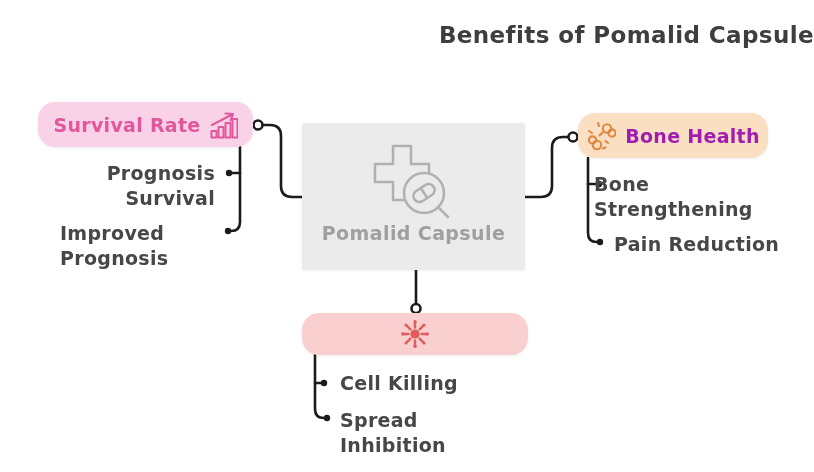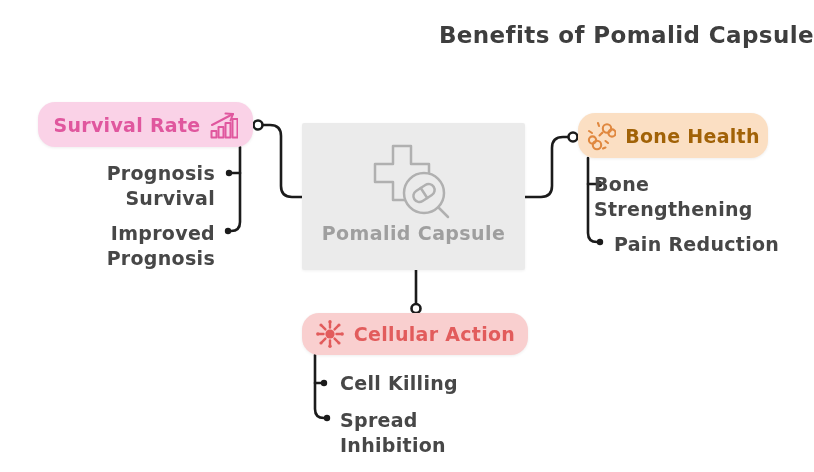--- a/index.html
+++ b/index.html
@@ -39,21 +39,21 @@
     letter-spacing: 0.3px;
     box-shadow: 0 1px 3px rgba(0,0,0,0.07);
     cursor: default;
   }
   .survival-box {
     left: 38px; top: 102px; width: 215px; height: 45px;
     background: #fad2e7; color: #e0579e; font-size: 19px;
   }
   .bone-box {
     left: 578px; top: 113px; width: 190px; height: 45px;
-    background: #fbdfc3; color: #a16207; font-size: 19px;
+    background: #fbdfc3; color: #a21caf; font-size: 19px;
   }
   .cellular-box {
     left: 302px; top: 313px; width: 226px; height: 42px;
     background: #f9cfcf; color: #e25c5c; font-size: 19px;
   }
   .center-node {
     position: absolute;
     left: 302px; top: 123px; width: 223px; height: 147px;
     background: #ebebeb;
     border-radius: 2px;
@@ -73,21 +73,21 @@
   .sub-item {
     position: absolute;
     font-size: 19px;
     font-weight: bold;
     line-height: 25px;
     letter-spacing: 0.3px;
     color: #474747;
     white-space: pre-line;
   }
   .item-increased  { left: 60px;  top: 161px; width: 155px; text-align: right; }
-  .item-improved   { left: 60px;  top: 221px; width: 155px; text-align: right; }
+  .item-improved   { left: 60px;  top: 221px; width: 155px; }
   .item-bone-str   { left: 594px; top: 172px; width: 170px; text-align: left; }
   .item-pain       { left: 614px; top: 232px; width: 180px; text-align: left; }
   .item-cell-kill  { left: 340px; top: 371px; width: 160px; text-align: left; }
   .item-spread     { left: 340px; top: 408px; width: 160px; text-align: left; }
   .box-icon { flex: 0 0 auto; display: block; }
 </style>
 </head>
 <body>
 
 <div class="canvas">
@@ -196,21 +196,20 @@
         <circle cx="15" cy="2.8" r="1.7" stroke="none"></circle>
         <circle cx="15" cy="27.2" r="1.7" stroke="none"></circle>
         <circle cx="2.8" cy="15" r="1.7" stroke="none"></circle>
         <circle cx="27.2" cy="15" r="1.7" stroke="none"></circle>
         <circle cx="6" cy="6" r="1.6" stroke="none"></circle>
         <circle cx="24" cy="6" r="1.6" stroke="none"></circle>
         <circle cx="6" cy="24" r="1.6" stroke="none"></circle>
         <circle cx="24" cy="24" r="1.6" stroke="none"></circle>
       </g>
     </svg>
-    <span>Cellular Action</span>
   </div>
 
   <div class="sub-item item-increased">Prognosis
 Survival</div>
   <div class="sub-item item-improved">Improved
 Prognosis</div>
 
   <div class="sub-item item-bone-str">Bone
 Strengthening</div>
   <div class="sub-item item-pain">Pain Reduction</div>

